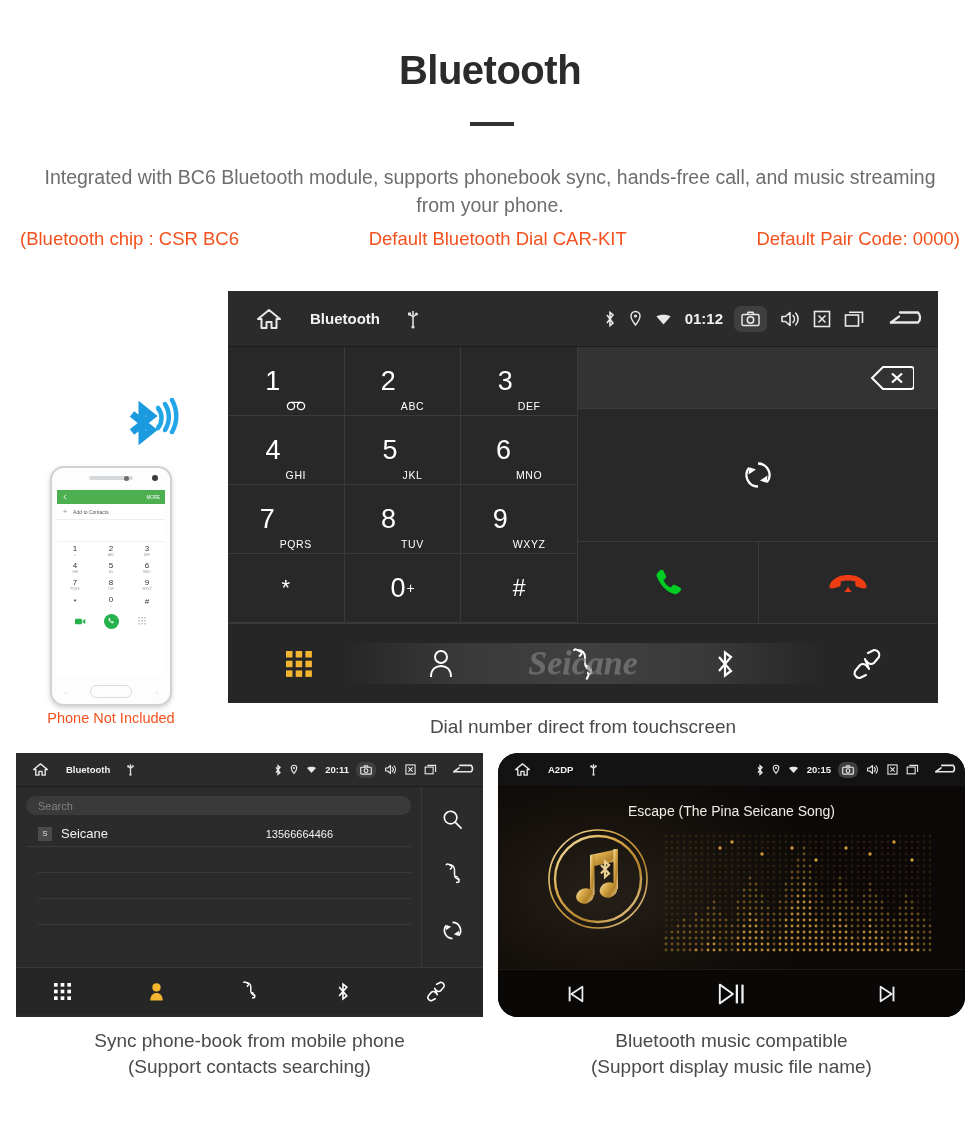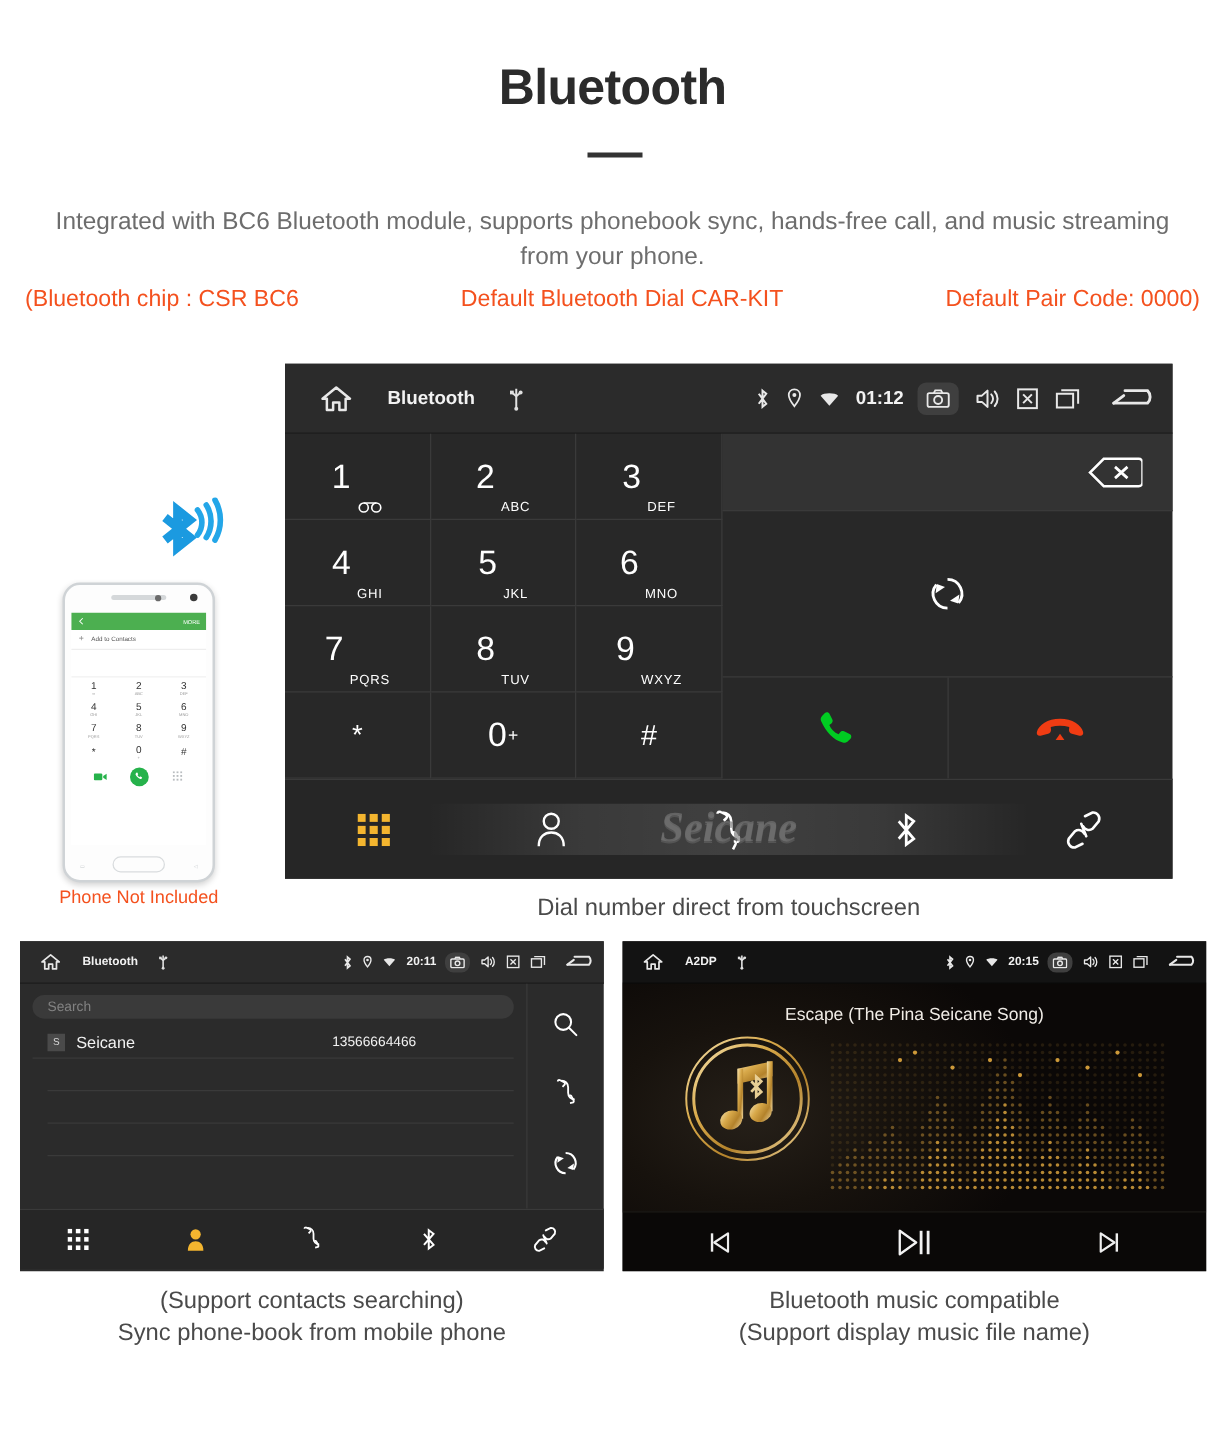--- a/index.html
+++ b/index.html
@@ -211,21 +211,21 @@
   .pb-side {
     width:62px; border-left:1px solid #3a3a3a; display:flex;
     flex-direction:column; align-items:center; justify-content:space-around;
     padding:6px 0 10px;
   }
   #phonebook-panel .navbar { height:48px; border-top:1px solid #3a3a3a; background:#262626; }
 
   
   #music-panel {
     position:absolute; left:498px; top:753px; width:467px; height:264px;
-    background:#0b0908; overflow:hidden;
+    background:#0b0908; overflow:hidden;border-radius:20px;
   }
   #music-panel .statusbar { height:34px; padding:0 8px; background:#131313; border-bottom:1px solid #0a0a0a;}
   #music-panel .sb-title { font-size:9.5px; margin-left:17px; }
   #music-panel .sb-left .ic-home { margin-left:8px; }
   #music-panel .usb-ic { margin-left:16px; }
   #music-panel .sb-right > * { margin-left:8px; }
   #music-panel .sb-time { font-size:9.5px; }
   #music-panel .cam-chip { padding:3px 4px; margin-left:7px; }
 
   .mu-stage {
@@ -764,22 +764,22 @@
               <path d="M16 5 L22 2 A5 5 0 0 1 27 9 L22 15 A5 5 0 0 1 14.5 13" fill="none" stroke="#fff" stroke-width="2.4" stroke-linecap="round"></path>
               <path d="M14 27 L8 30 A5 5 0 0 1 3 23 L8 17 A5 5 0 0 1 15.5 19" fill="none" stroke="#fff" stroke-width="2.4" stroke-linecap="round"></path>
               <path d="M13 11 L17 21" stroke="#fff" stroke-width="2.4" stroke-linecap="round"></path>
             </svg>
         </span>
       </div>
     </div>
   </div>
 
   <div class="cap" id="cap-phonebook">
+    <div>Sync phone-book from mobile phone</div>
     <div>(Support contacts searching)</div>
-    <div>Sync phone-book from mobile phone</div>
   </div>
 
   <div id="music-panel">
     <div class="statusbar">
       <div class="sb-left">
         <span class="ic ic-home">
           <svg width="17" height="15" viewBox="0 0 26 24">
               <path d="M13 3 L24 12 L20.5 12 L20.5 21 L15.5 21 L15.5 15 L10.5 15 L10.5 21 L5.5 21 L5.5 12 L2 12 Z" fill="none" stroke="#e8e8e8" stroke-width="2.2" stroke-linejoin="round"></path>
             </svg>
         </span>

